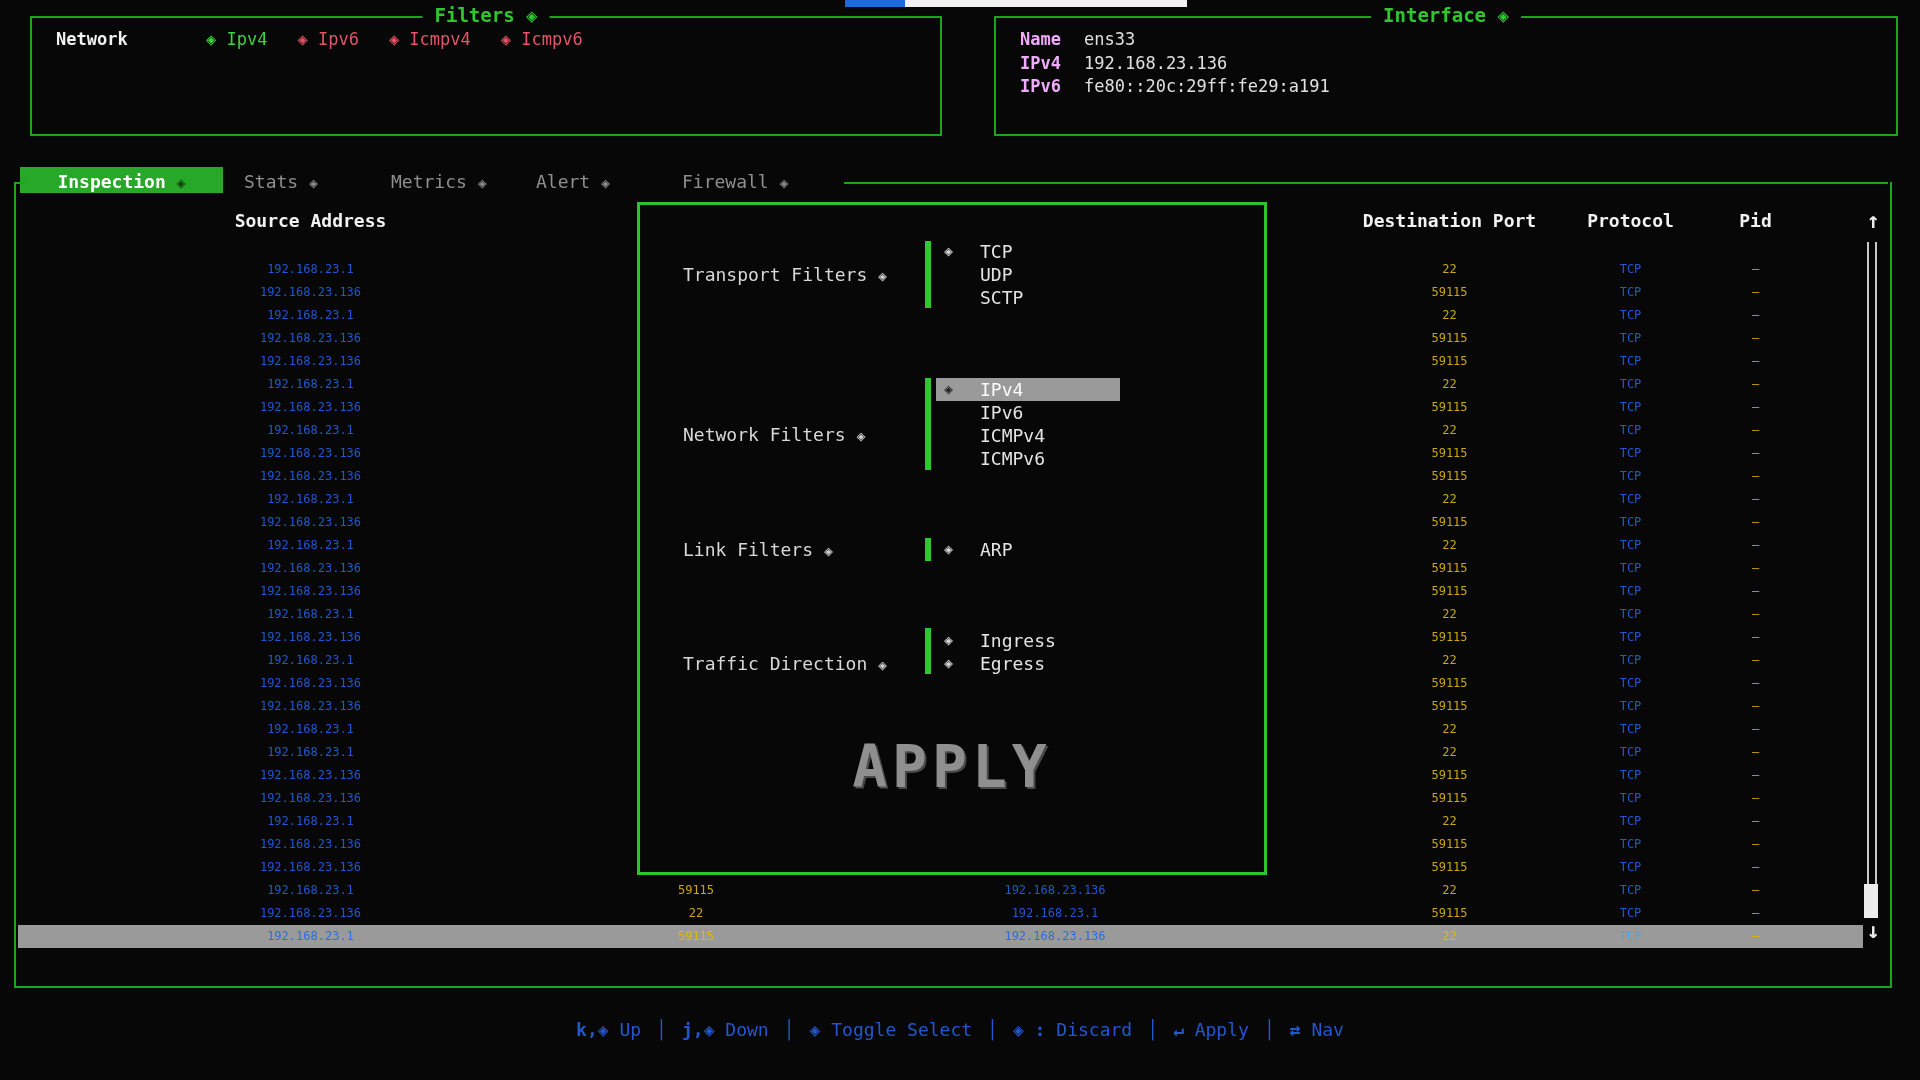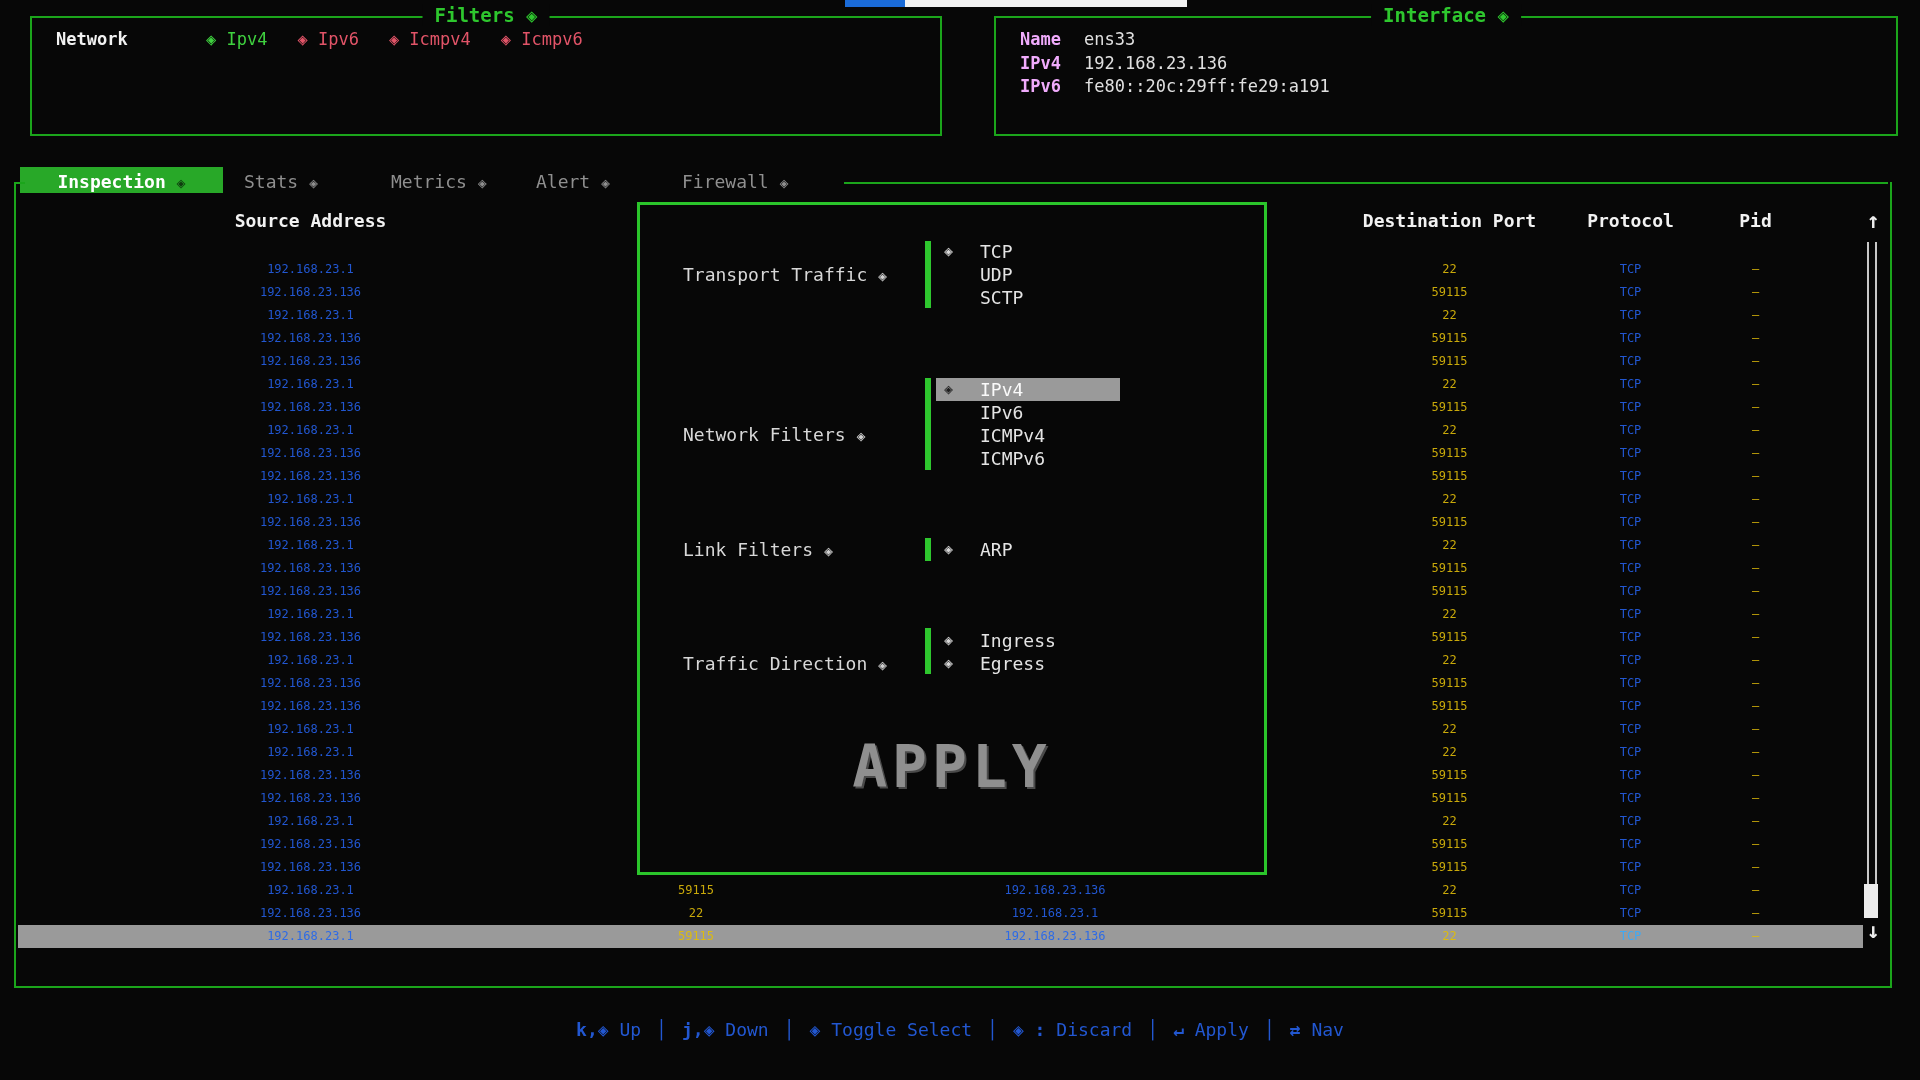--- a/index.html
+++ b/index.html
@@ -420,21 +420,21 @@
       </div>
   </div>
 
   <div class="sb-up">↑</div>
   <div class="sb-track"></div>
   <div class="sb-thumb"></div>
   <div class="sb-down">↓</div>
 
   <div class="popup" id="popup">
     <div class="apply">APPLY</div>
-  <div class="p-label" style="top: 58px;"><span>Transport Traffic </span><span class="glyph">◈</span></div>
+  <div class="p-label" style="top: 58px;"><span>Transport Filters </span><span class="glyph">◈</span></div>
       <div class="p-bar" style="top: 36px; height: 67px;"></div>
       <div class="p-item" style="top: 35px;">
         <span class="p-dia">◈</span>
         <span>TCP</span>
       </div>
       <div class="p-item" style="top: 58px;">
         <span class="p-dia"></span>
         <span>UDP</span>
       </div>
       <div class="p-item" style="top: 81px;">

